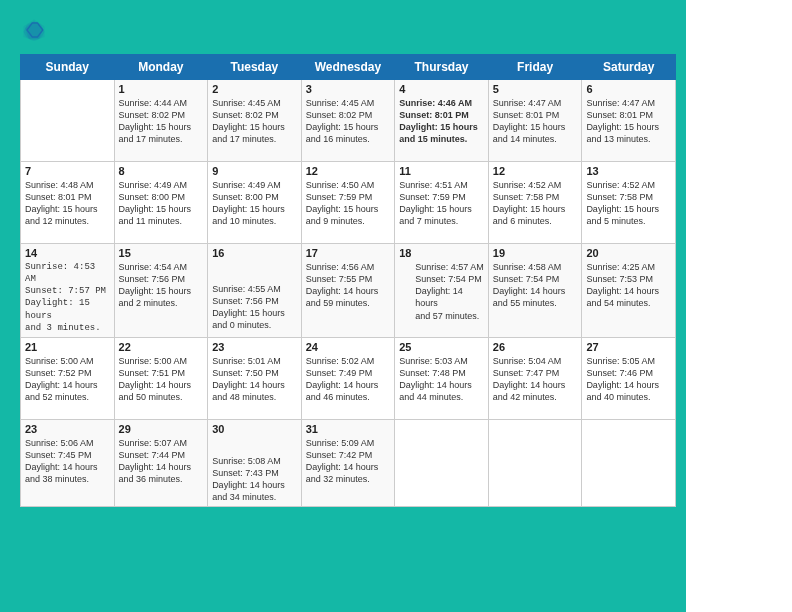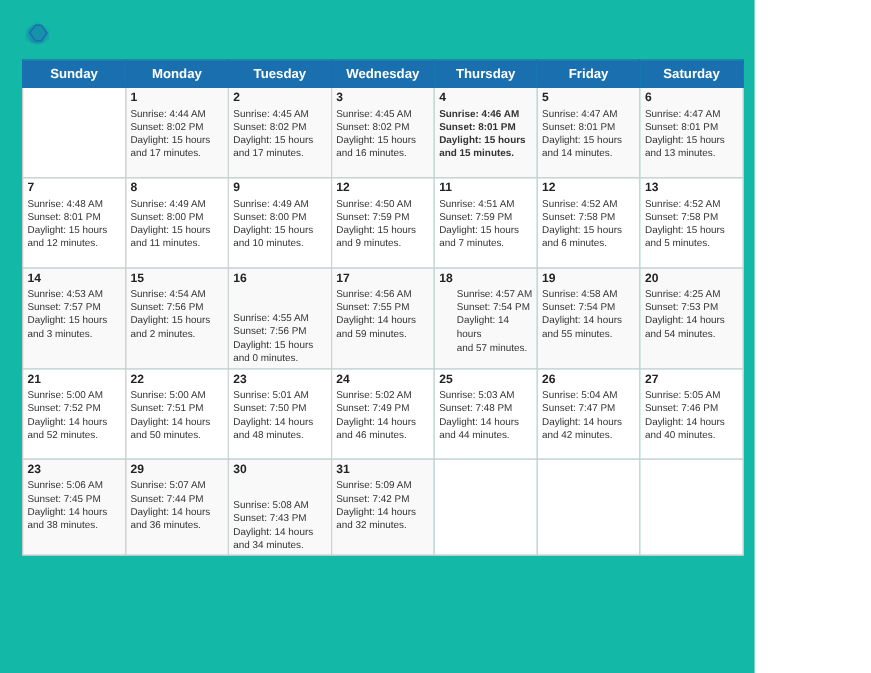--- a/index.html
+++ b/index.html
@@ -233,21 +233,21 @@
             <span class="day-num">13</span>
             <div class="cell-text" style="white-space: pre-line;">Sunrise: 4:52 AM
 Sunset: 7:58 PM
 Daylight: 15 hours
 and 5 minutes.</div>
           </td>
         </tr>
         <tr>
           <td>
             <span class="day-num">14</span>
-            <div class="cell-text" style="white-space: pre-line;">Sunrise: 4:53 AM
+            <div class="cell-text" style="white-space: pre-line; font-family: Liberation Mono, monospace;">Sunrise: 4:53 AM
 Sunset: 7:57 PM
 Daylight: 15 hours
 and 3 minutes.</div>
           </td>
           <td>
             <span class="day-num">15</span>
             <div class="cell-text" style="white-space: pre-line;">Sunrise: 4:54 AM
 Sunset: 7:56 PM
 Daylight: 15 hours
 and 2 minutes.</div>

